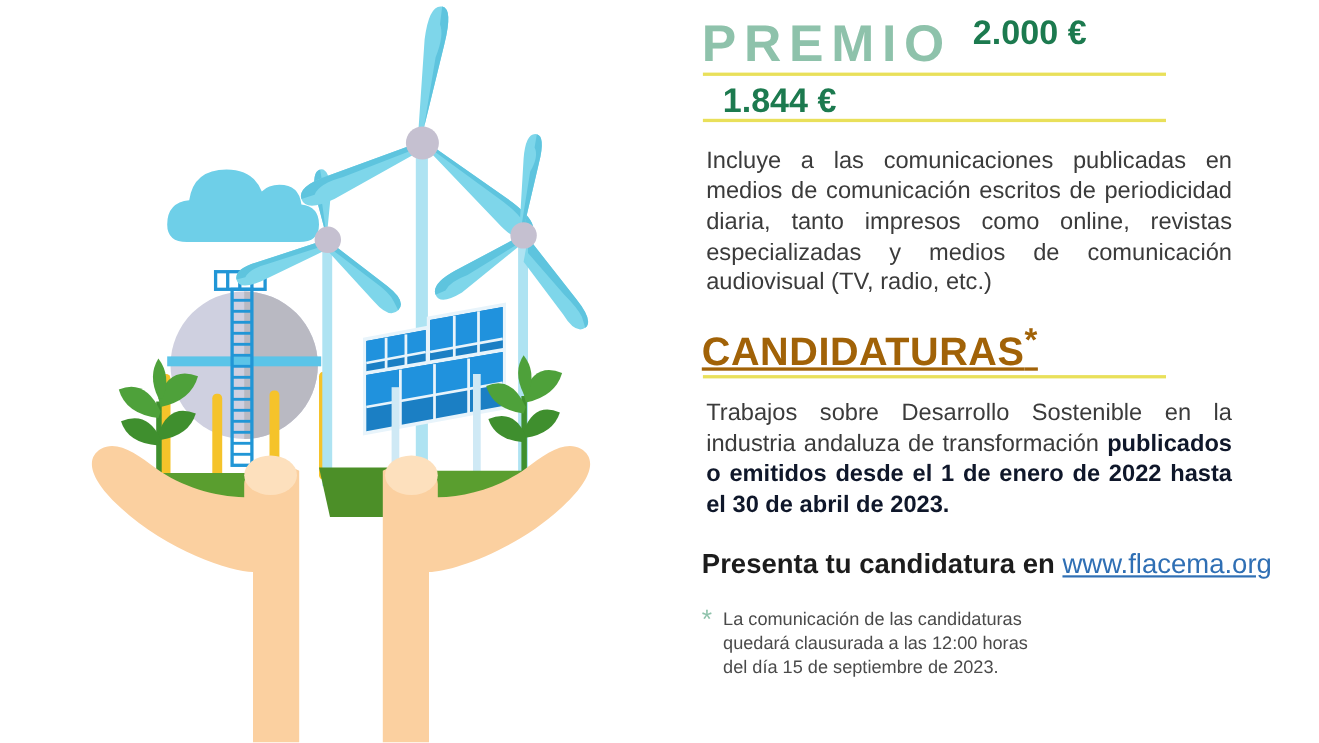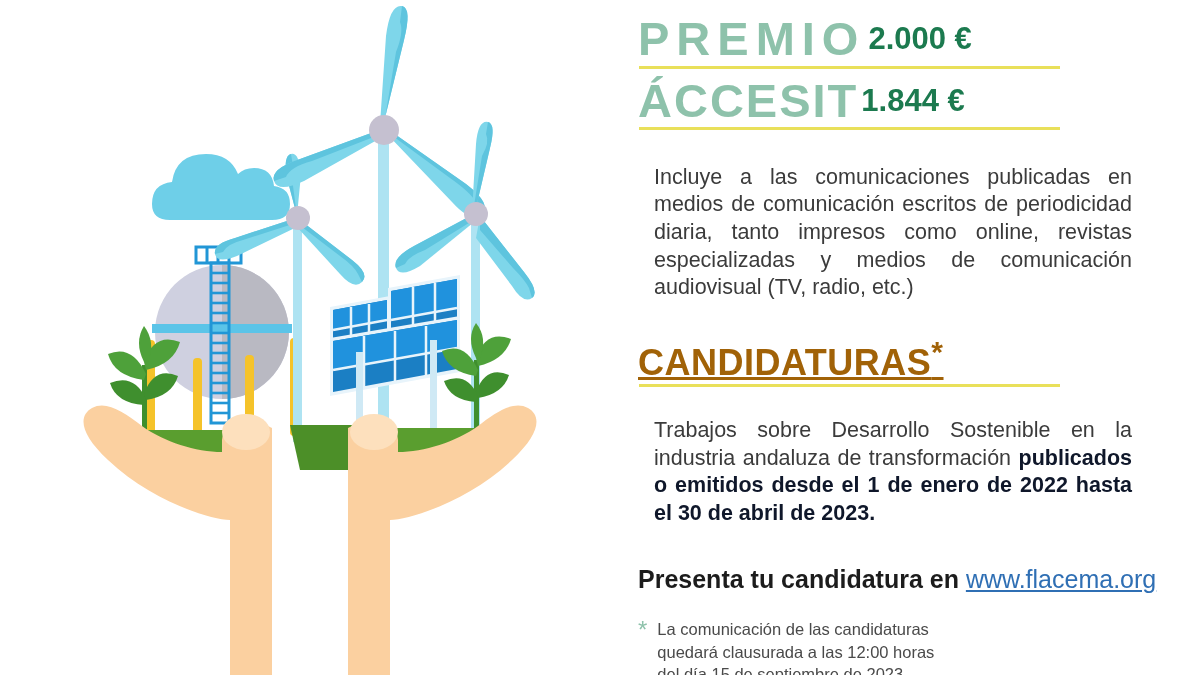--- a/index.html
+++ b/index.html
@@ -30,56 +30,56 @@
   
   .content{
     position:relative;
     flex:1 1 auto;
     padding:14px 40px 0 18px;
     box-sizing:border-box;
   }
 
   .prize-row{
     display:flex;
-    align-items:center;
+    align-items:flex-start;
     white-space:nowrap;
   }
   .prize-label{
     color:#8ec2ab;
     font-weight:700;
     font-size:47px;
     line-height:1.06;
   }
   .prize-label.premio{letter-spacing:7px;}
   .prize-label.accesit{letter-spacing:2px;}
   .prize-amount{
     color:#1c7a4f;
     font-weight:700;
     font-size:31px;
-    margin-left:3px;
+    margin-left:19px;
     line-height:1;
   }
   .rule{
     height:3px;
     width:421px;
     background:#e9e05a;
     margin:2px 0 0 1px;
   }
   .rule.tight{margin-top:1px;}
   .spacer-sm{height:7px;}
 
   .body-text{
     width:478px;
     color:#3b3b3b;
     font-size:21.5px;
     line-height:1.285;
     text-align:justify;
     text-justify:inter-word;
   }
-  p{margin:16px;}
+  p{margin:4px;}
 
   .section-head{
     color:#a16207;
     font-weight:700;
     font-size:36px;
     letter-spacing:0.5px;
     line-height:1.06;
     white-space:nowrap;
     text-decoration:underline;
   }
@@ -322,21 +322,20 @@
 
     <div class="prize-row">
       <span class="prize-label premio">PREMIO</span>
       <span class="prize-amount">2.000 €</span>
     </div>
     <div class="rule"></div>
 
     <div class="spacer-sm"></div>
 
     <div class="prize-row">
-      <span class="prize-label accesit">ÁCCESIT</span>
       <span class="prize-amount">1.844 €</span>
     </div>
     <div class="rule tight"></div>
 
     <div class="gap-a"></div>
 
     <p class="body-text">Incluye a las comunicaciones publicadas en medios de comunicación escritos de periodicidad diaria, tanto impresos como online, revistas especializadas y medios de comunicación audiovisual (TV, radio, etc.)</p>
 
     <div class="gap-b"></div>
 

